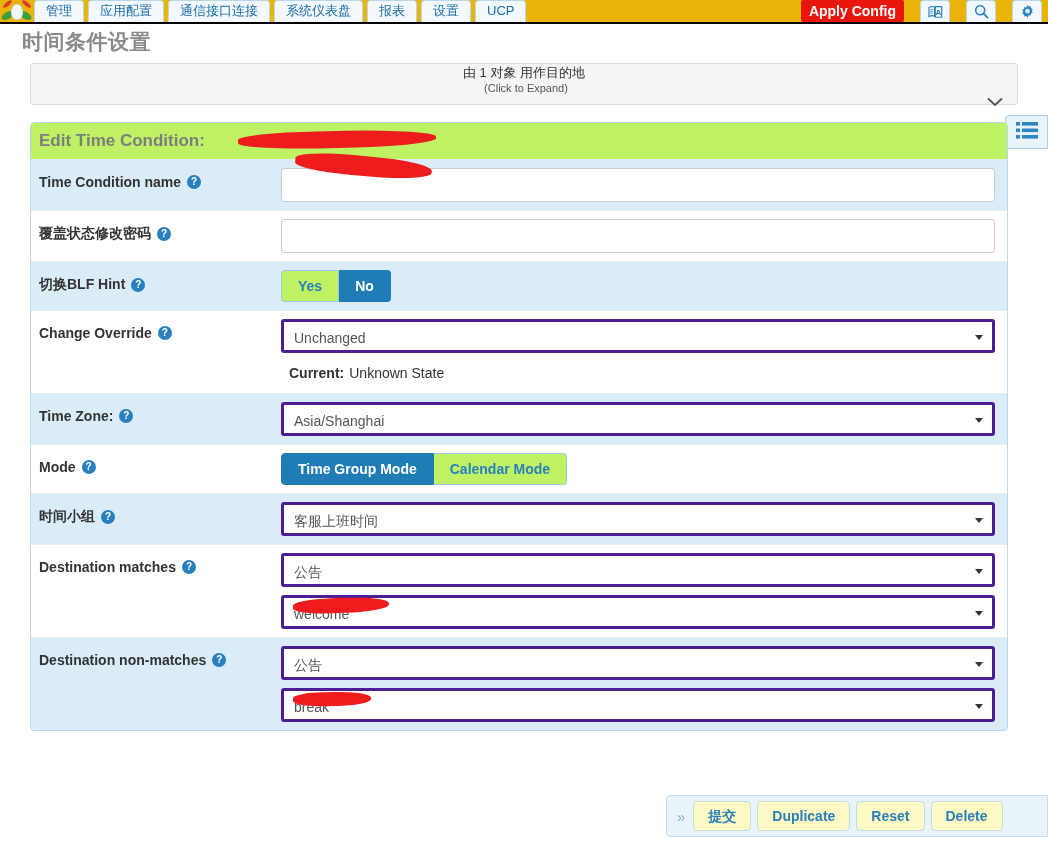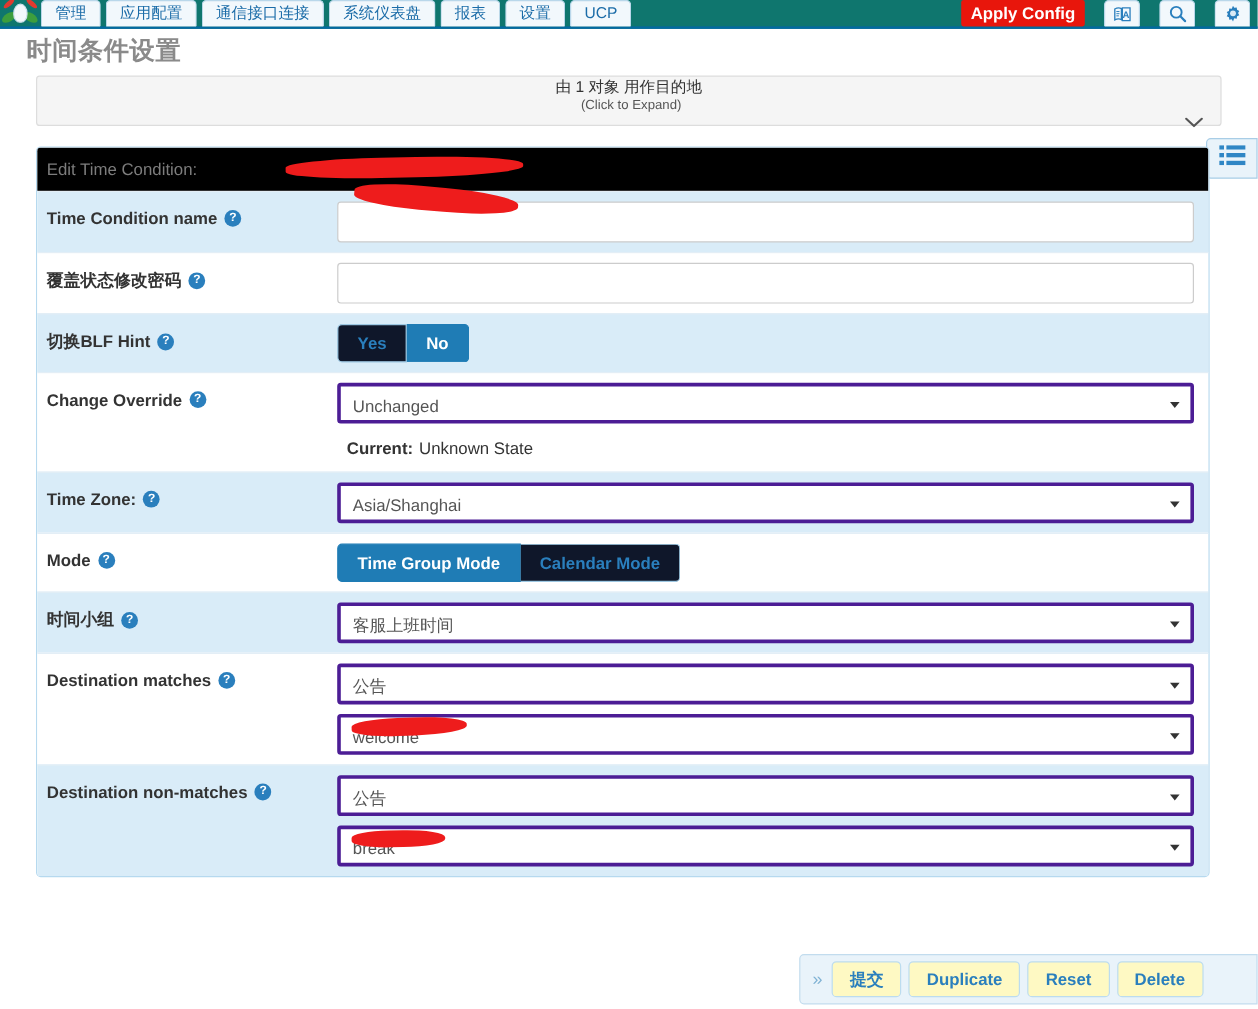--- a/index.html
+++ b/index.html
@@ -8,23 +8,23 @@
     width: 1048px; height: 841px;
     background: #ffffff;
     font-family: "Liberation Sans", "DejaVu Sans", sans-serif;
     overflow: hidden;
   }
 
   
   .navbar {
     position: absolute; top: 0; left: 0;
     width: 1048px; height: 24px;
-    background: #0f766e;
-    border-bottom: 2px solid #0369a1;
-    display: flex; align-items: center;
+    background: #eab308;
+    border-bottom: 2px solid #000000;
+    display: flex; align-items: flex-start;
   }
   .logo {
     width: 34px; height: 24px;
     position: relative; flex: none;
     overflow: hidden;
   }
   .logo .leafL, .logo .leafR {
     position: absolute; width: 13px; height: 7px;
     background: #3d9e3d; border-radius: 50% 50% 50% 50%;
   }
@@ -121,22 +121,22 @@
     position: absolute; left: 30px; top: 122px;
     width: 978px;
     border: 1px solid #b6d9ef;
     border-radius: 4px;
     background: #ffffff;
     overflow: hidden;
   }
   .panel-head {
     height: 36px; line-height: 36px;
     padding: 0 0 0 8px;
-    font-size: 14px; font-weight: normal; color: #7d7d7d;
-    background: #000000;
+    font-size: 17px; font-weight: bold; color: #7d7d7d;
+    background: #bef264;
     position: relative;
   }
   .row {
     display: flex; align-items: flex-start;
     border-top: 1px solid #e3eef6;
     padding: 8px 0;
     min-height: 38px;
   }
   .row.shade { background: #d9ecf8; }
   .row.plain { background: #ffffff; }
@@ -196,21 +196,21 @@
   .btngroup .b {
     height: 32px; line-height: 30px;
     padding: 0 16px;
     font-size: 14px; font-weight: bold;
     border: 1px solid #9dc8e3;
     cursor: pointer;
     white-space: nowrap;
   }
   .btngroup .b:first-child { border-radius: 4px 0 0 4px; }
   .btngroup .b:last-child { border-radius: 0 4px 4px 0; border-left: none; }
-  .btngroup .b.off { background: #0f172a; color: #2a7fbd; }
+  .btngroup .b.off { background: #bef264; color: #2a7fbd; }
   .btngroup .b.on  { background: #1f7cb5; color: #ffffff; border-color: #1f7cb5; }
 
   .current-line {
     display: flex; align-items: center;
     background: #ffffff;
     padding: 12px 0 12px 258px;
     font-size: 14px; color: #333333;
     border-top: none;
   }
   .current-line b { margin-right: 5px; }

